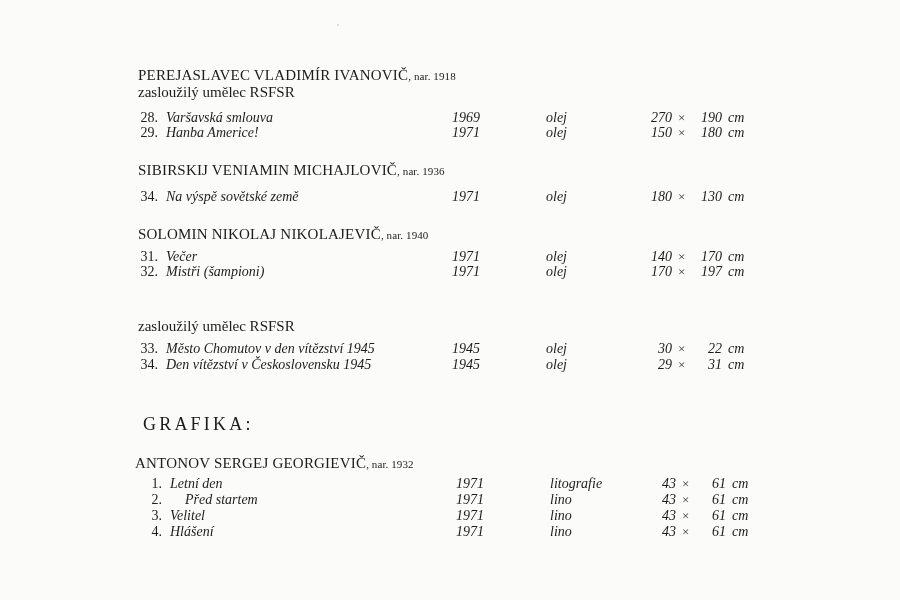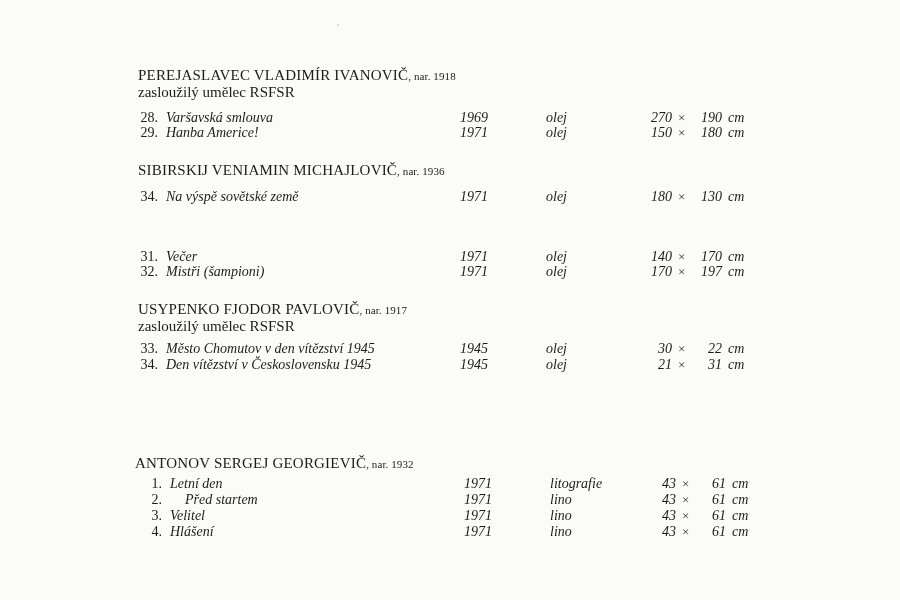--- a/index.html
+++ b/index.html
@@ -49,21 +49,20 @@
       font-style: normal;
     }
     .row .title {
       position: absolute;
       font-style: italic;
       white-space: nowrap;
     }
     .row .year {
       position: absolute;
       font-style: italic;
-      margin-left: 8px;
     }
     .row .medium {
       position: absolute;
       font-style: italic;
     }
     .row .dim-a {
       position: absolute;
       font-style: italic;
       text-align: right;
       width: 40px;
@@ -141,20 +140,23 @@
     <span class="num" style="left:134px;width:24px">34.</span>
     <span class="title" style="left:166px">Na výspě sovětské země</span>
     <span class="year" style="left:452px">1971</span>
     <span class="medium" style="left:546px">olej</span>
     <span class="dim-a" style="left:632px;width:40px">180</span>
     <span class="dim-x" style="left:678px">×</span>
     <span class="dim-b" style="left:694px;width:28px">130</span>
     <span class="dim-u" style="left:728px">cm</span>
   </div>
 
+  <div class="artist" style="top:226px">
+    <span class="name">SOLOMIN NIKOLAJ NIKOLAJEVIČ</span><span class="birth">, nar. 1940</span>
+  </div>
   <div class="row" style="top:249px">
     <span class="num" style="left:134px;width:24px">31.</span>
     <span class="title" style="left:166px">Večer</span>
     <span class="year" style="left:452px">1971</span>
     <span class="medium" style="left:546px">olej</span>
     <span class="dim-a" style="left:632px;width:40px">140</span>
     <span class="dim-x" style="left:678px">×</span>
     <span class="dim-b" style="left:694px;width:28px">170</span>
     <span class="dim-u" style="left:728px">cm</span>
   </div>
@@ -162,46 +164,44 @@
     <span class="num" style="left:134px;width:24px">32.</span>
     <span class="title" style="left:166px">Mistři (šampioni)</span>
     <span class="year" style="left:452px">1971</span>
     <span class="medium" style="left:546px">olej</span>
     <span class="dim-a" style="left:632px;width:40px">170</span>
     <span class="dim-x" style="left:678px">×</span>
     <span class="dim-b" style="left:694px;width:28px">197</span>
     <span class="dim-u" style="left:728px">cm</span>
   </div>
 
-  <div class="artist" style="top:301px">
-    <span class="name">USYPENKO FJODOR PAVLOVIČ</span><span class="birth">, nar. 1917</span>
-  </div>
   <div class="subtitle" style="top:318px">zasloužilý umělec RSFSR</div>
 
   <div class="row" style="top:341px">
     <span class="num" style="left:134px;width:24px">33.</span>
     <span class="title" style="left:166px">Město Chomutov v den vítězství 1945</span>
     <span class="year" style="left:452px">1945</span>
     <span class="medium" style="left:546px">olej</span>
     <span class="dim-a" style="left:632px;width:40px">30</span>
     <span class="dim-x" style="left:678px">×</span>
     <span class="dim-b" style="left:694px;width:28px">22</span>
     <span class="dim-u" style="left:728px">cm</span>
   </div>
   <div class="row" style="top:357px">
     <span class="num" style="left:134px;width:24px">34.</span>
     <span class="title" style="left:166px">Den vítězství v Československu 1945</span>
     <span class="year" style="left:452px">1945</span>
     <span class="medium" style="left:546px">olej</span>
-    <span class="dim-a" style="left:632px;width:40px">21</span>
+    <span class="dim-a" style="left:632px;width:40px">29</span>
     <span class="dim-x" style="left:678px">×</span>
     <span class="dim-b" style="left:694px;width:28px">31</span>
     <span class="dim-u" style="left:728px">cm</span>
   </div>
 
+  <div class="section-heading">GRAFIKA:</div>
 
   <div class="artist" style="top:455px;left:135px">
     <span class="name">ANTONOV SERGEJ GEORGIEVIČ</span><span class="birth">, nar. 1932</span>
   </div>
 
   <div class="row" style="top:476px">
     <span class="num" style="left:140px;width:22px">1.</span>
     <span class="title" style="left:170px">Letní den</span>
     <span class="year" style="left:456px">1971</span>
     <span class="medium" style="left:550px">litografie</span>

